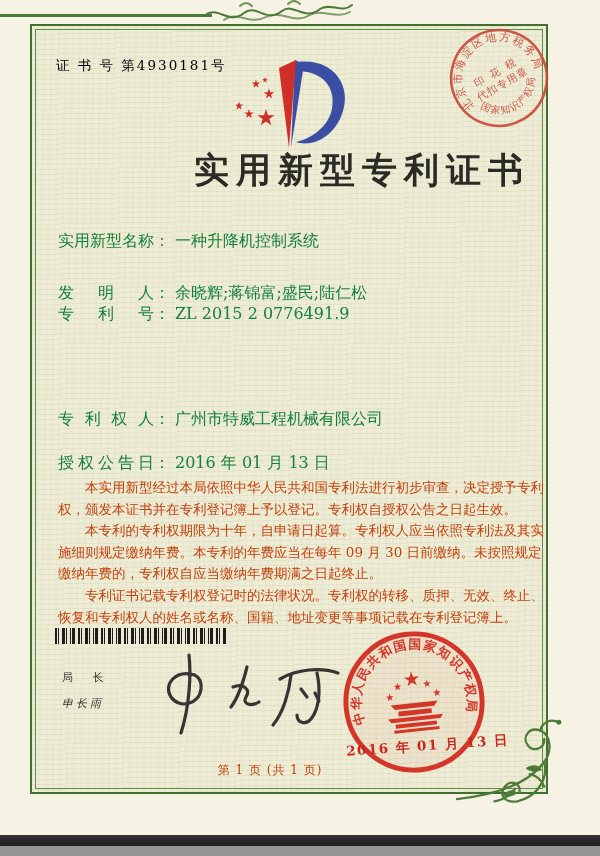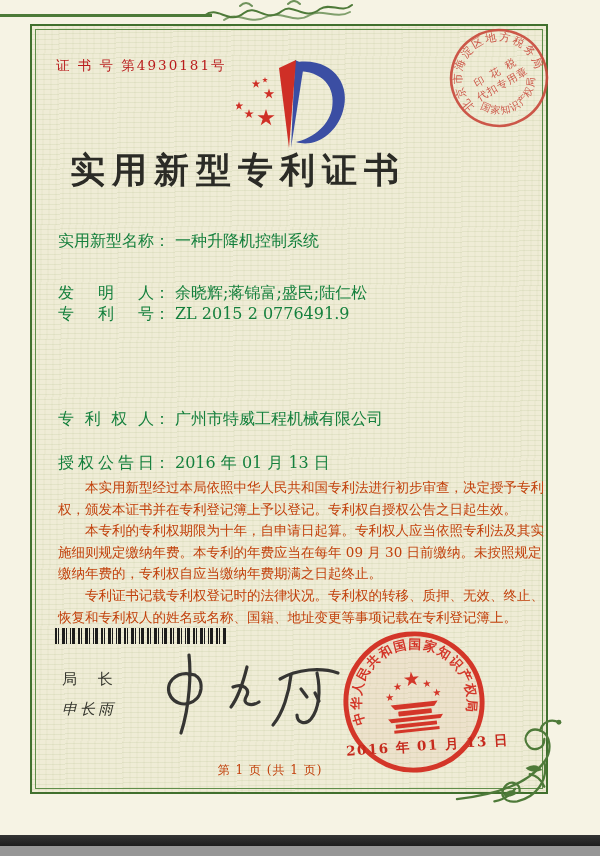--- a/index.html
+++ b/index.html
@@ -12,48 +12,48 @@
     background-image:
       repeating-linear-gradient(179deg, rgba(120,150,70,.10) 0 1px, transparent 1px 5px),
       repeating-linear-gradient(91deg, rgba(160,170,110,.06) 0 2px, transparent 2px 7px);}
   
   #frame{position:absolute;left:30px;top:24px;width:518px;height:770px;border:2px solid #41702e;}
   #frame::after{content:"";position:absolute;inset:3px;border:1px solid #5f8e49;}
   
   #top-line{position:absolute;left:0;top:14px;width:212px;height:3px;background:#4c7a38;}
   #top-flourish{position:absolute;left:204px;top:0;}
   
-  #cert-no{position:absolute;left:56px;top:57px;font-size:13.5px;letter-spacing:2px;color:#b91c1c;}
+  #cert-no{position:absolute;left:56px;top:57px;font-size:13.5px;letter-spacing:2px;color:#000000;}
   
   #logo{position:absolute;left:236px;top:56px;}
   
   #tax-stamp{position:absolute;left:447px;top:26px;opacity:.9;}
   
-  #title{position:absolute;left:70px;top:147px;width:460px;text-align:left;
+  #title{position:absolute;left:70px;top:147px;width:460px;text-align:right;
     font-size:35px;font-weight:600;letter-spacing:7px;color:#2b2b26;}
   
   .field-row{position:absolute;left:58px;font-size:16px;color:#15803d;white-space:nowrap;}
   .field-row .f-label{display:inline-block;width:96px;text-align:justify;text-align-last:justify;}
   .field-row .f-sep{margin-right:5px;}
   #row-0{top:231px;} #row-1{top:283px;} #row-2{top:304px;}
   #row-3{top:365px;} #row-4{top:409px;} #row-5{top:453px;}
   
   #paras{position:absolute;left:58px;top:477px;width:486px;}
   #paras p{margin:0;text-indent:2em;font-size:13.5px;line-height:21.6px;color:#c2410c;}
   
   #barcode{position:absolute;left:55px;top:628px;width:172px;height:16px;
     background-image:repeating-linear-gradient(90deg,
       #1c1c1c 0 2px, transparent 2px 3px,
       #1c1c1c 3px 4px, transparent 4px 7px,
       #1c1c1c 7px 10px, transparent 10px 11px,
       #1c1c1c 11px 12px, transparent 12px 15px,
       #1c1c1c 15px 16px, transparent 16px 17px,
       #1c1c1c 17px 20px, transparent 20px 23px);}
   
-  #issuer{position:absolute;left:62px;top:670px;font-size:15px;color:#33342c;}
+  #issuer{position:absolute;left:62px;top:670px;font-size:11px;color:#33342c;}
   #issuer .i-title{letter-spacing:8px;}
   #issuer .i-name{margin-top:11px;letter-spacing:3px;font-style:italic;}
   #signature{position:absolute;left:145px;top:645px;}
   
   #seal{position:absolute;left:340px;top:628px;}
   #seal-date{position:absolute;left:346px;top:737px;font-size:13.5px;font-weight:700;
     letter-spacing:1.5px;color:#c62a1d;transform:rotate(-4deg);white-space:nowrap;}
   
   #corner-flourish{position:absolute;left:452px;top:716px;}
   

